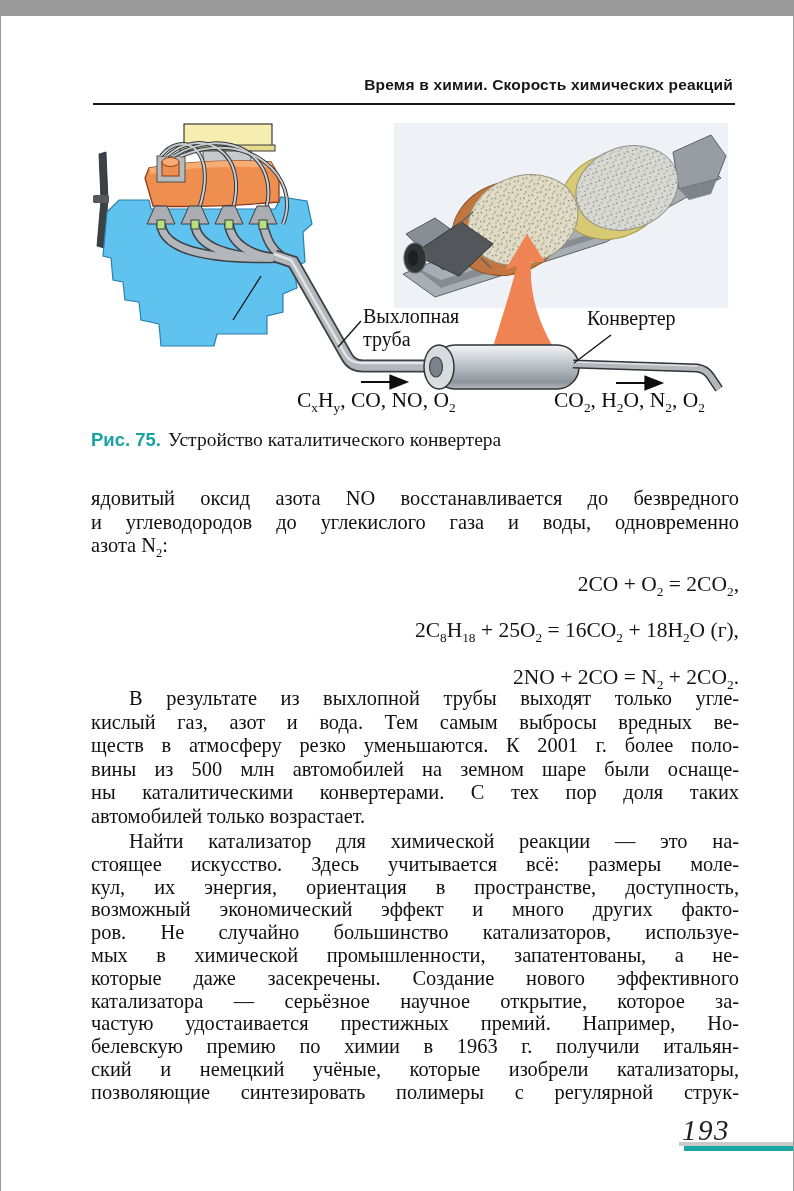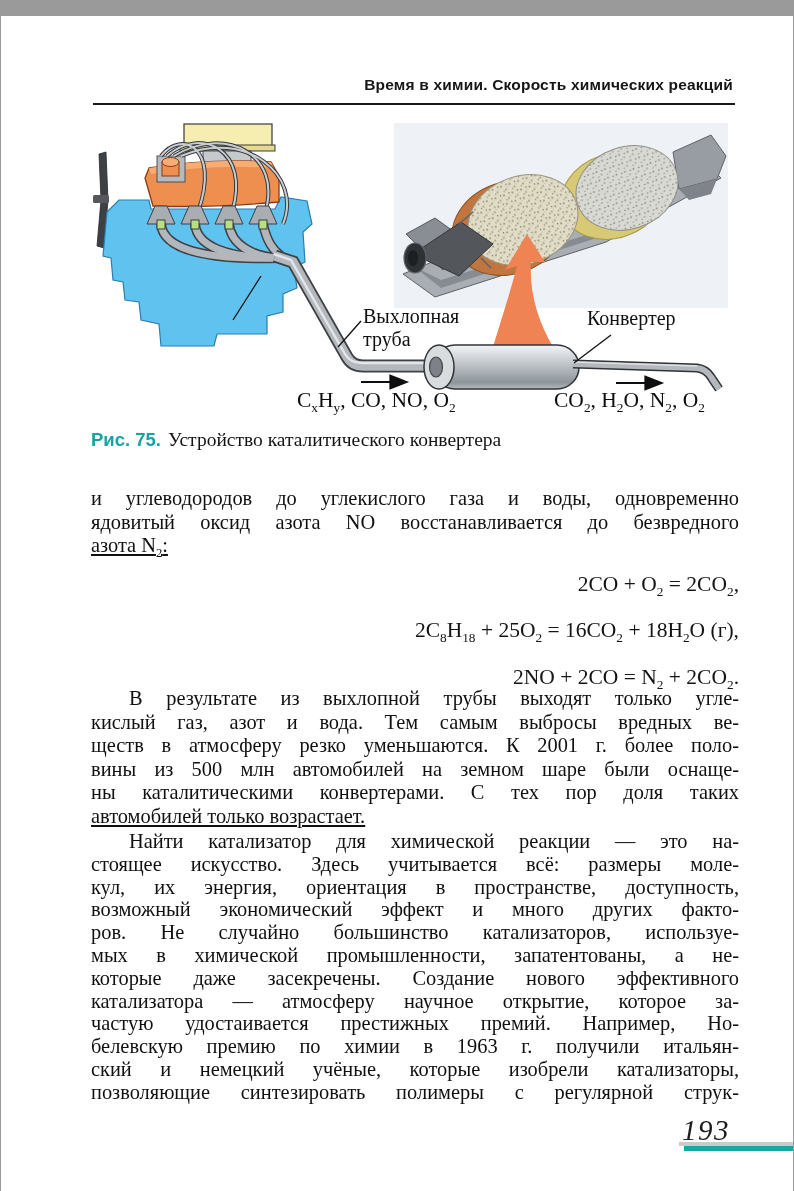--- a/index.html
+++ b/index.html
@@ -38,21 +38,21 @@
   .textblock{position:absolute;left:90px;width:648px;font-size:20.4px;color:#101010;}
   .p1{top:471px;}
   .p1 .tl{line-height:23.7px;}
   .p2{top:671px;}
   .p2 .tl{line-height:23.6px;}
   .p3{top:814px;}
   .p3 .tl{line-height:22.8px;}
   .tl{
     text-align:justify;text-align-last:justify;white-space:nowrap;
   }
-  .tl.last{text-align-last:left;text-decoration:underline;}
+  .tl.last{text-align-last:left;}
   .tl.indent{text-indent:38px;}
   .equations{position:absolute;left:90px;top:556px;width:648px;text-align:right;}
   .eq{font-size:21.5px;line-height:24px;margin-bottom:14px;white-space:nowrap;}
   
   .page-number{
     position:absolute;left:681px;top:1098px;width:52px;text-align:left;
     font-style:italic;font-size:29px;letter-spacing:1.5px;color:#1c1c1c;
   }
   .footer-bar-grey{position:absolute;left:678px;top:1126px;width:116px;height:4px;background:#cbcbcb;}
   .footer-bar-teal{position:absolute;left:683px;top:1130px;width:111px;height:5px;background:#18a7a5;}
@@ -200,22 +200,22 @@
 труба</div>
   <div class="fig-label lbl-converter">Конвертер</div>
   <div class="fig-formula formula-in">C<sub>x</sub>H<sub>y</sub>, CO, NO, O<sub>2</sub></div>
   <div class="fig-formula formula-out">CO<sub>2</sub>, H<sub>2</sub>O, N<sub>2</sub>, O<sub>2</sub></div>
 
   <div class="caption">
     <span class="num">Рис. 75.</span><span>Устройство каталитического конвертера</span>
   </div>
 
   <div class="textblock p1">
+    <div class="tl">ядовитый оксид азота NO восстанавливается до безвредного</div>
     <div class="tl">и углеводородов до углекислого газа и воды, одновременно</div>
-    <div class="tl">ядовитый оксид азота NO восстанавливается до безвредного</div>
     <div class="tl last">азота N<sub>2</sub>:</div>
   </div>
 
   <div class="equations">
     <div class="eq">2CO + O<sub>2</sub> = 2CO<sub>2</sub>,</div>
     <div class="eq">2C<sub>8</sub>H<sub>18</sub> + 25O<sub>2</sub> = 16CO<sub>2</sub> + 18H<sub>2</sub>O (г),</div>
     <div class="eq">2NO + 2CO = N<sub>2</sub> + 2CO<sub>2</sub>.</div>
   </div>
 
   <div class="textblock p2">
@@ -228,21 +228,21 @@
   </div>
 
   <div class="textblock p3">
     <div class="tl indent">Найти катализатор для химической реакции — это на-</div>
     <div class="tl">стоящее искусство. Здесь учитывается всё: размеры моле-</div>
     <div class="tl">кул, их энергия, ориентация в пространстве, доступность,</div>
     <div class="tl">возможный экономический эффект и много других факто-</div>
     <div class="tl">ров. Не случайно большинство катализаторов, используе-</div>
     <div class="tl">мых в химической промышленности, запатентованы, а не-</div>
     <div class="tl">которые даже засекречены. Создание нового эффективного</div>
-    <div class="tl">катализатора — атмосферу научное открытие, которое за-</div>
+    <div class="tl">катализатора — серьёзное научное открытие, которое за-</div>
     <div class="tl">частую удостаивается престижных премий. Например, Но-</div>
     <div class="tl">белевскую премию по химии в 1963 г. получили итальян-</div>
     <div class="tl">ский и немецкий учёные, которые изобрели катализаторы,</div>
     <div class="tl">позволяющие синтезировать полимеры с регулярной струк-</div>
   </div>
 
   <div class="page-number">193</div>
   <div class="footer-bar-grey"></div>
   <div class="footer-bar-teal"></div>
 

